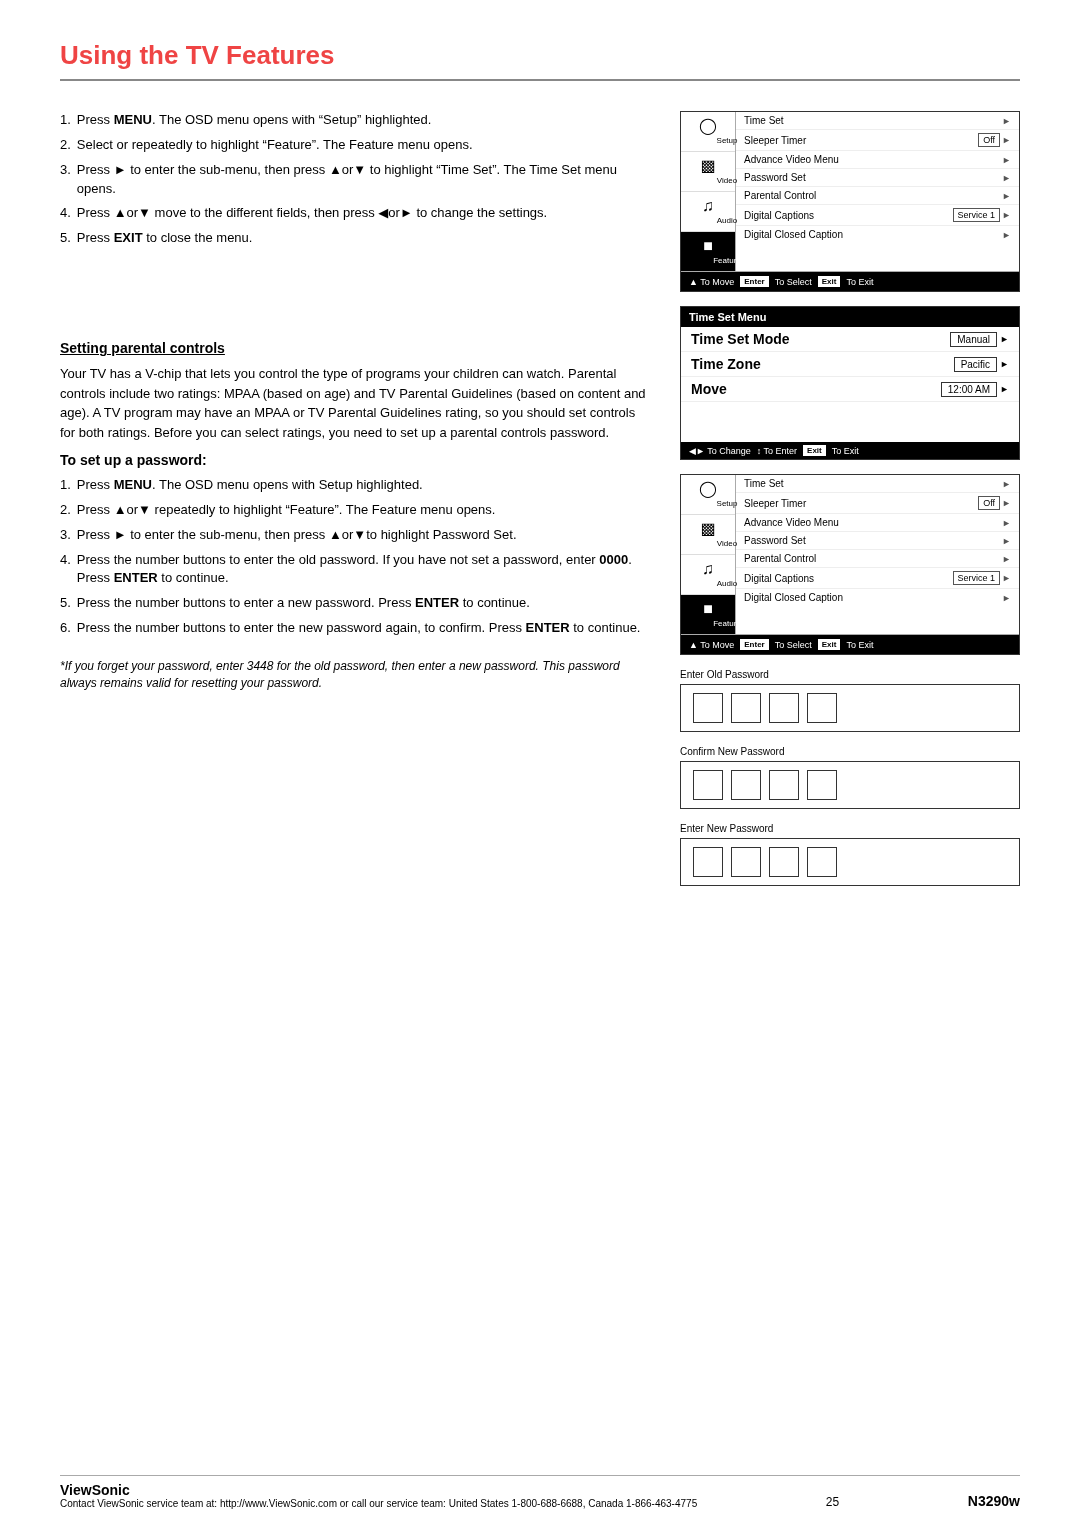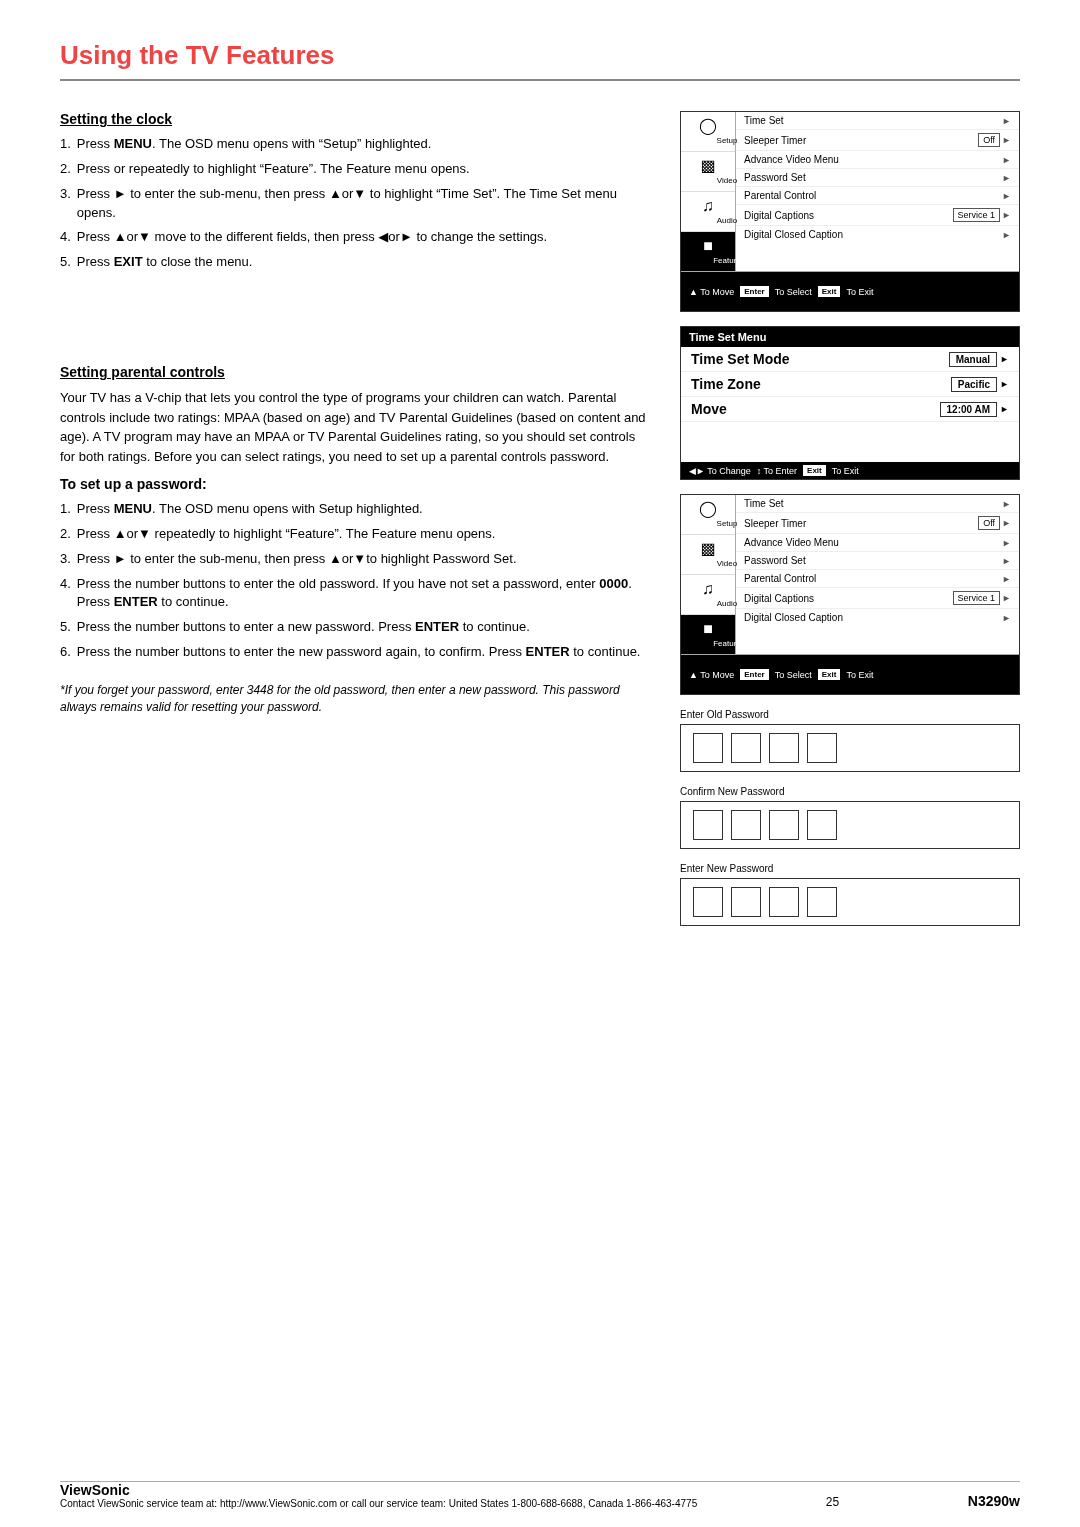--- a/index.html
+++ b/index.html
@@ -154,21 +154,21 @@
     .osd-value-box {
       border: 1px solid #555;
       padding: 1px 4px;
       font-size: 9px;
     }
 
     .osd-nav-bar {
       background: #000;
       color: #fff;
       font-size: 9px;
-      padding: 14px 8px;
+      padding: 4px 8px;
       display: flex;
       align-items: center;
       gap: 6px;
     }
 
     .osd-nav-key {
       background: #fff;
       color: #000;
       padding: 1px 4px;
       font-size: 8px;
@@ -212,21 +212,20 @@
       display: flex;
       align-items: center;
       gap: 3px;
       font-size: 10px;
     }
 
     .time-set-value-box {
       border: 1px solid #333;
       padding: 1px 6px;
       font-size: 10px;
-      font-weight: bold;
     }
 
     .ts-arrow {
       font-size: 9px;
     }
 
     .time-set-nav {
       background: #000;
       color: #fff;
       font-size: 9px;
@@ -289,20 +288,21 @@
     
     .footer {
       position: absolute;
       bottom: 18px;
       left: 60px;
       right: 60px;
       display: flex;
       justify-content: space-between;
       align-items: flex-end;
       border-top: 1px solid #aaa;
+      padding-top: 6px;
     }
 
     .footer-left {
       font-size: 10px;
     }
 
     .footer-brand {
       font-size: 14px;
       font-weight: bold;
     }
@@ -320,30 +320,29 @@
 <body>
 
 <div class="page">
 
   <div class="page-title">Using the TV Features</div>
 
   <div class="content-area">
 
     <div class="left-col">
 
-      <div class="section-heading">Setting the clock</div>
 
       <ol class="num-list">
         <li>
           <span class="num">1.</span>
           <span>Press <strong>MENU</strong>. The OSD menu opens with “Setup” highlighted.</span>
         </li>
         <li>
           <span class="num">2.</span>
-          <span>Press or repeatedly to highlight “Feature”. The Feature menu opens.</span>
+          <span>Select or repeatedly to highlight “Feature”. The Feature menu opens.</span>
         </li>
         <li>
           <span class="num">3.</span>
           <span>Press ► to enter the sub-menu, then press ▲or▼ to highlight “Time Set”. The Time Set menu opens.</span>
         </li>
         <li>
           <span class="num">4.</span>
           <span>Press ▲or▼ move to the different fields, then press ◀or► to change the settings.</span>
         </li>
         <li>

